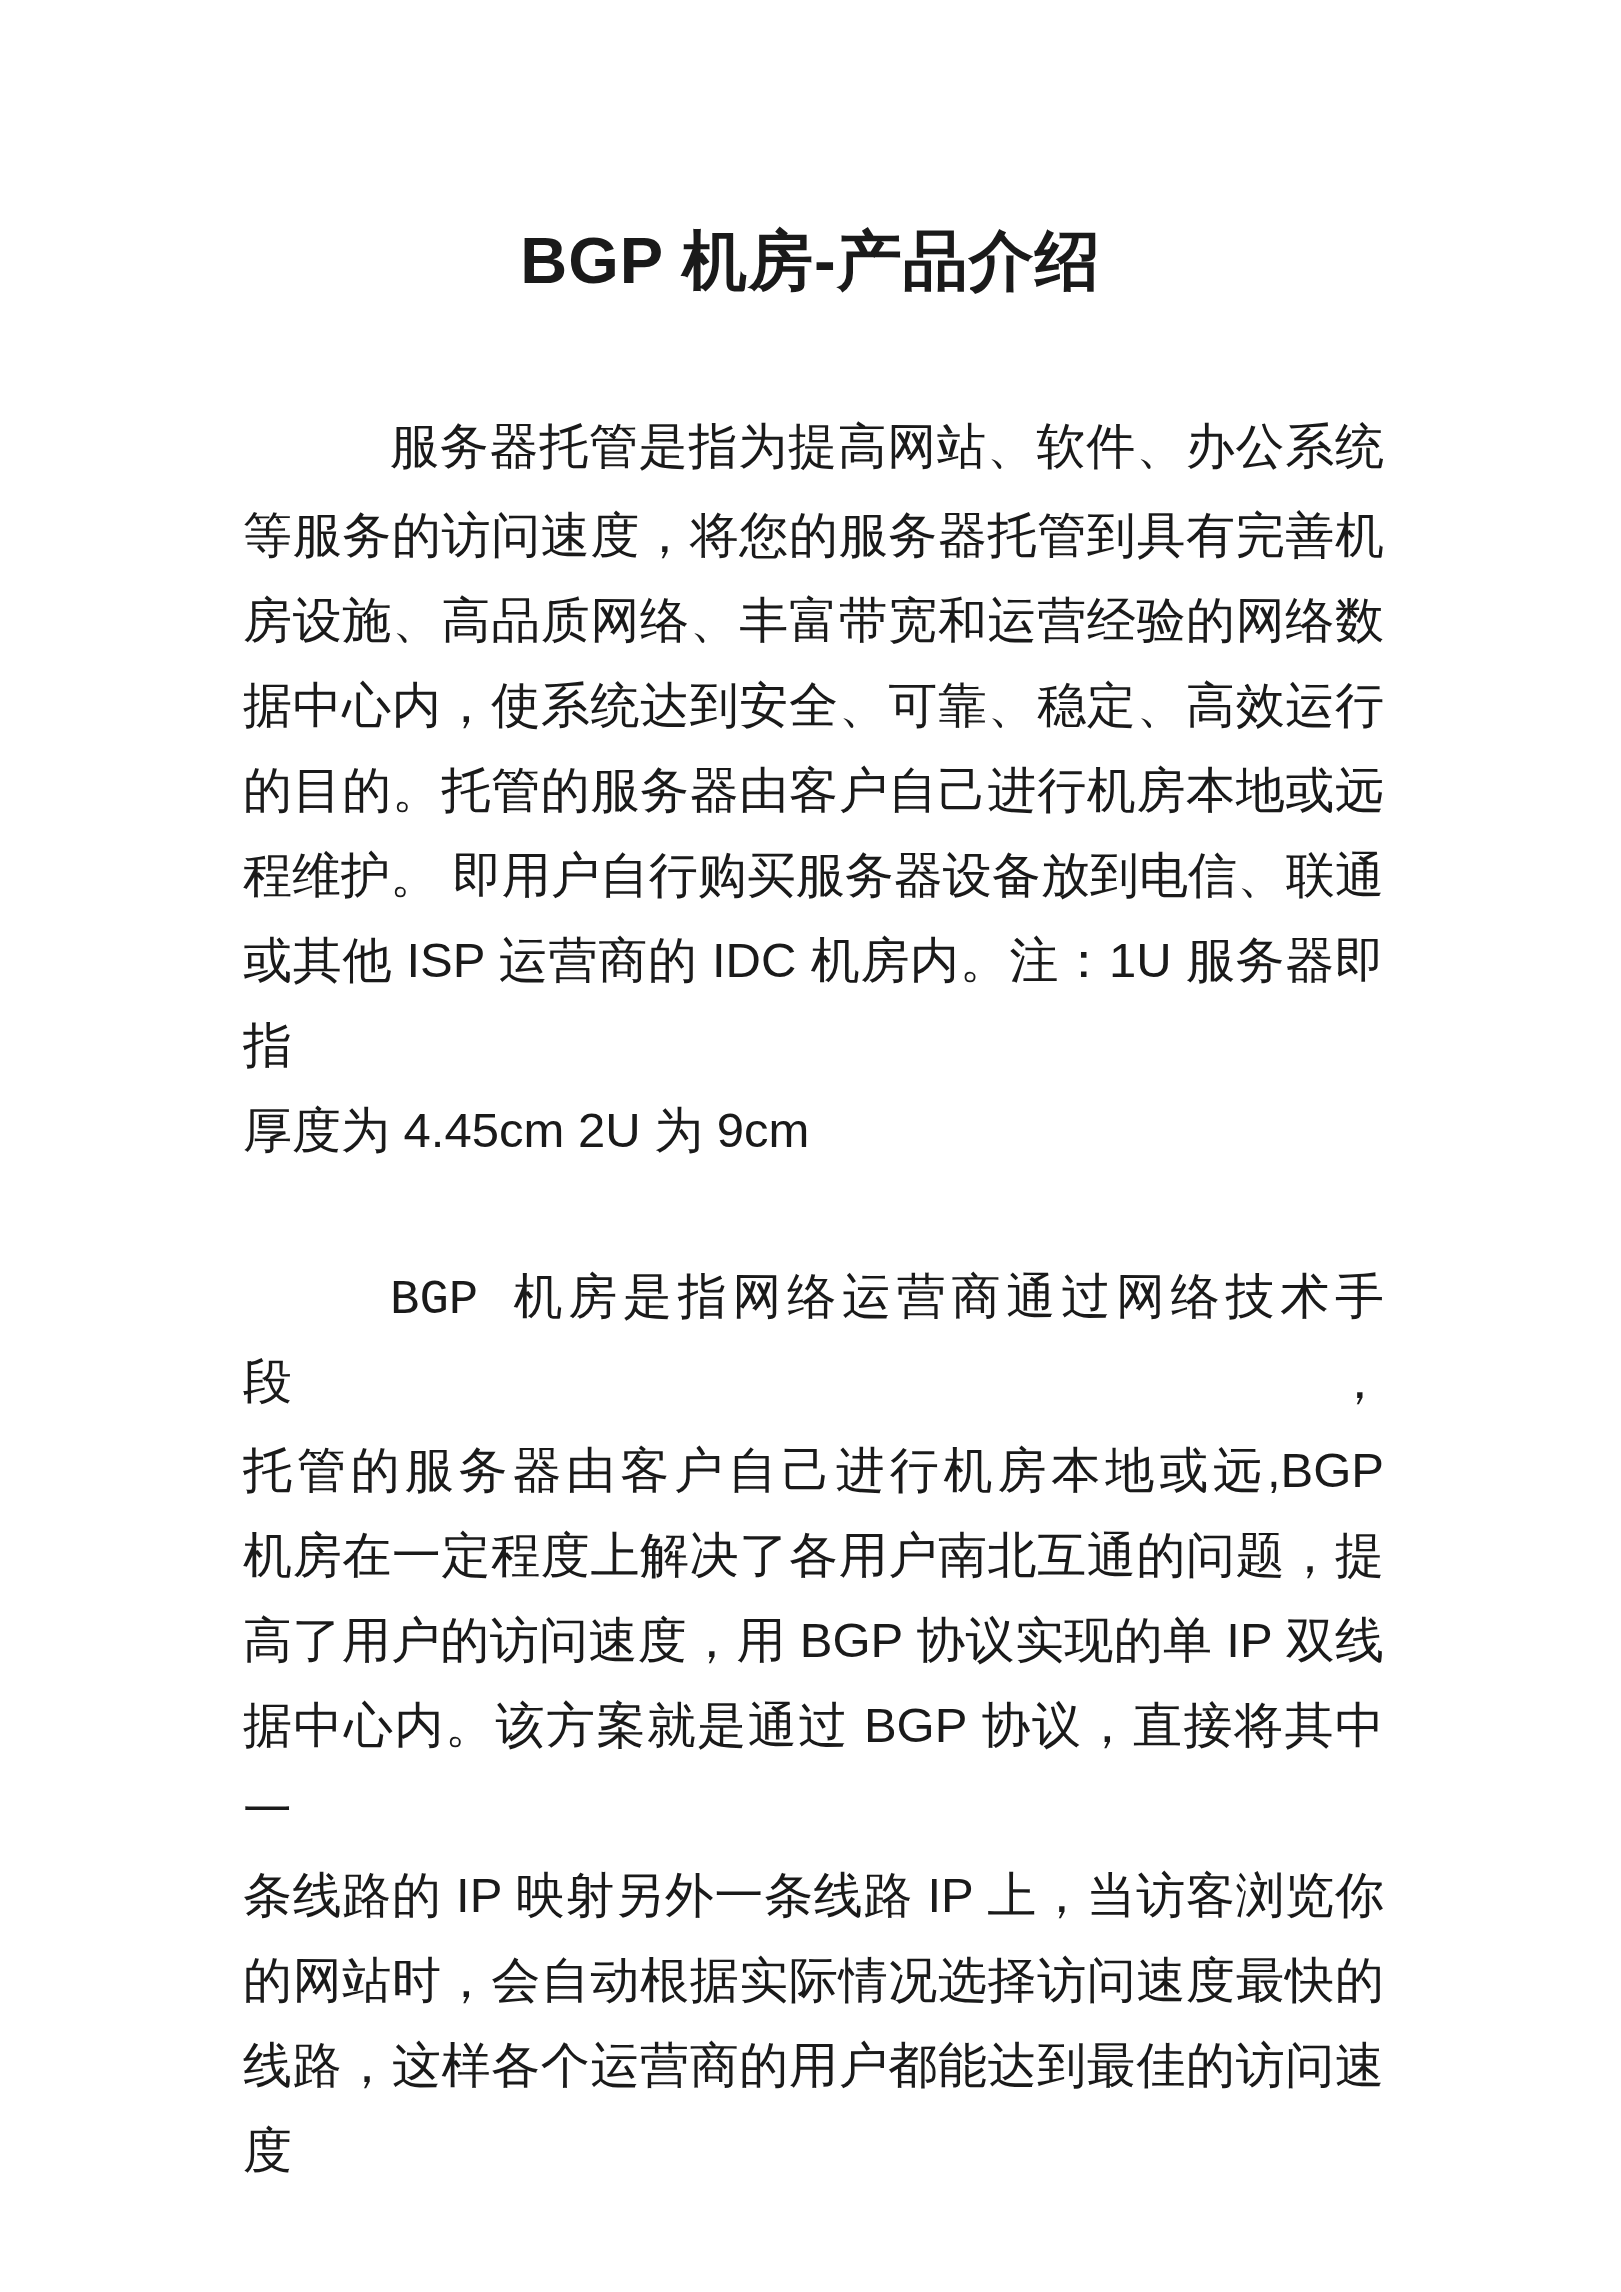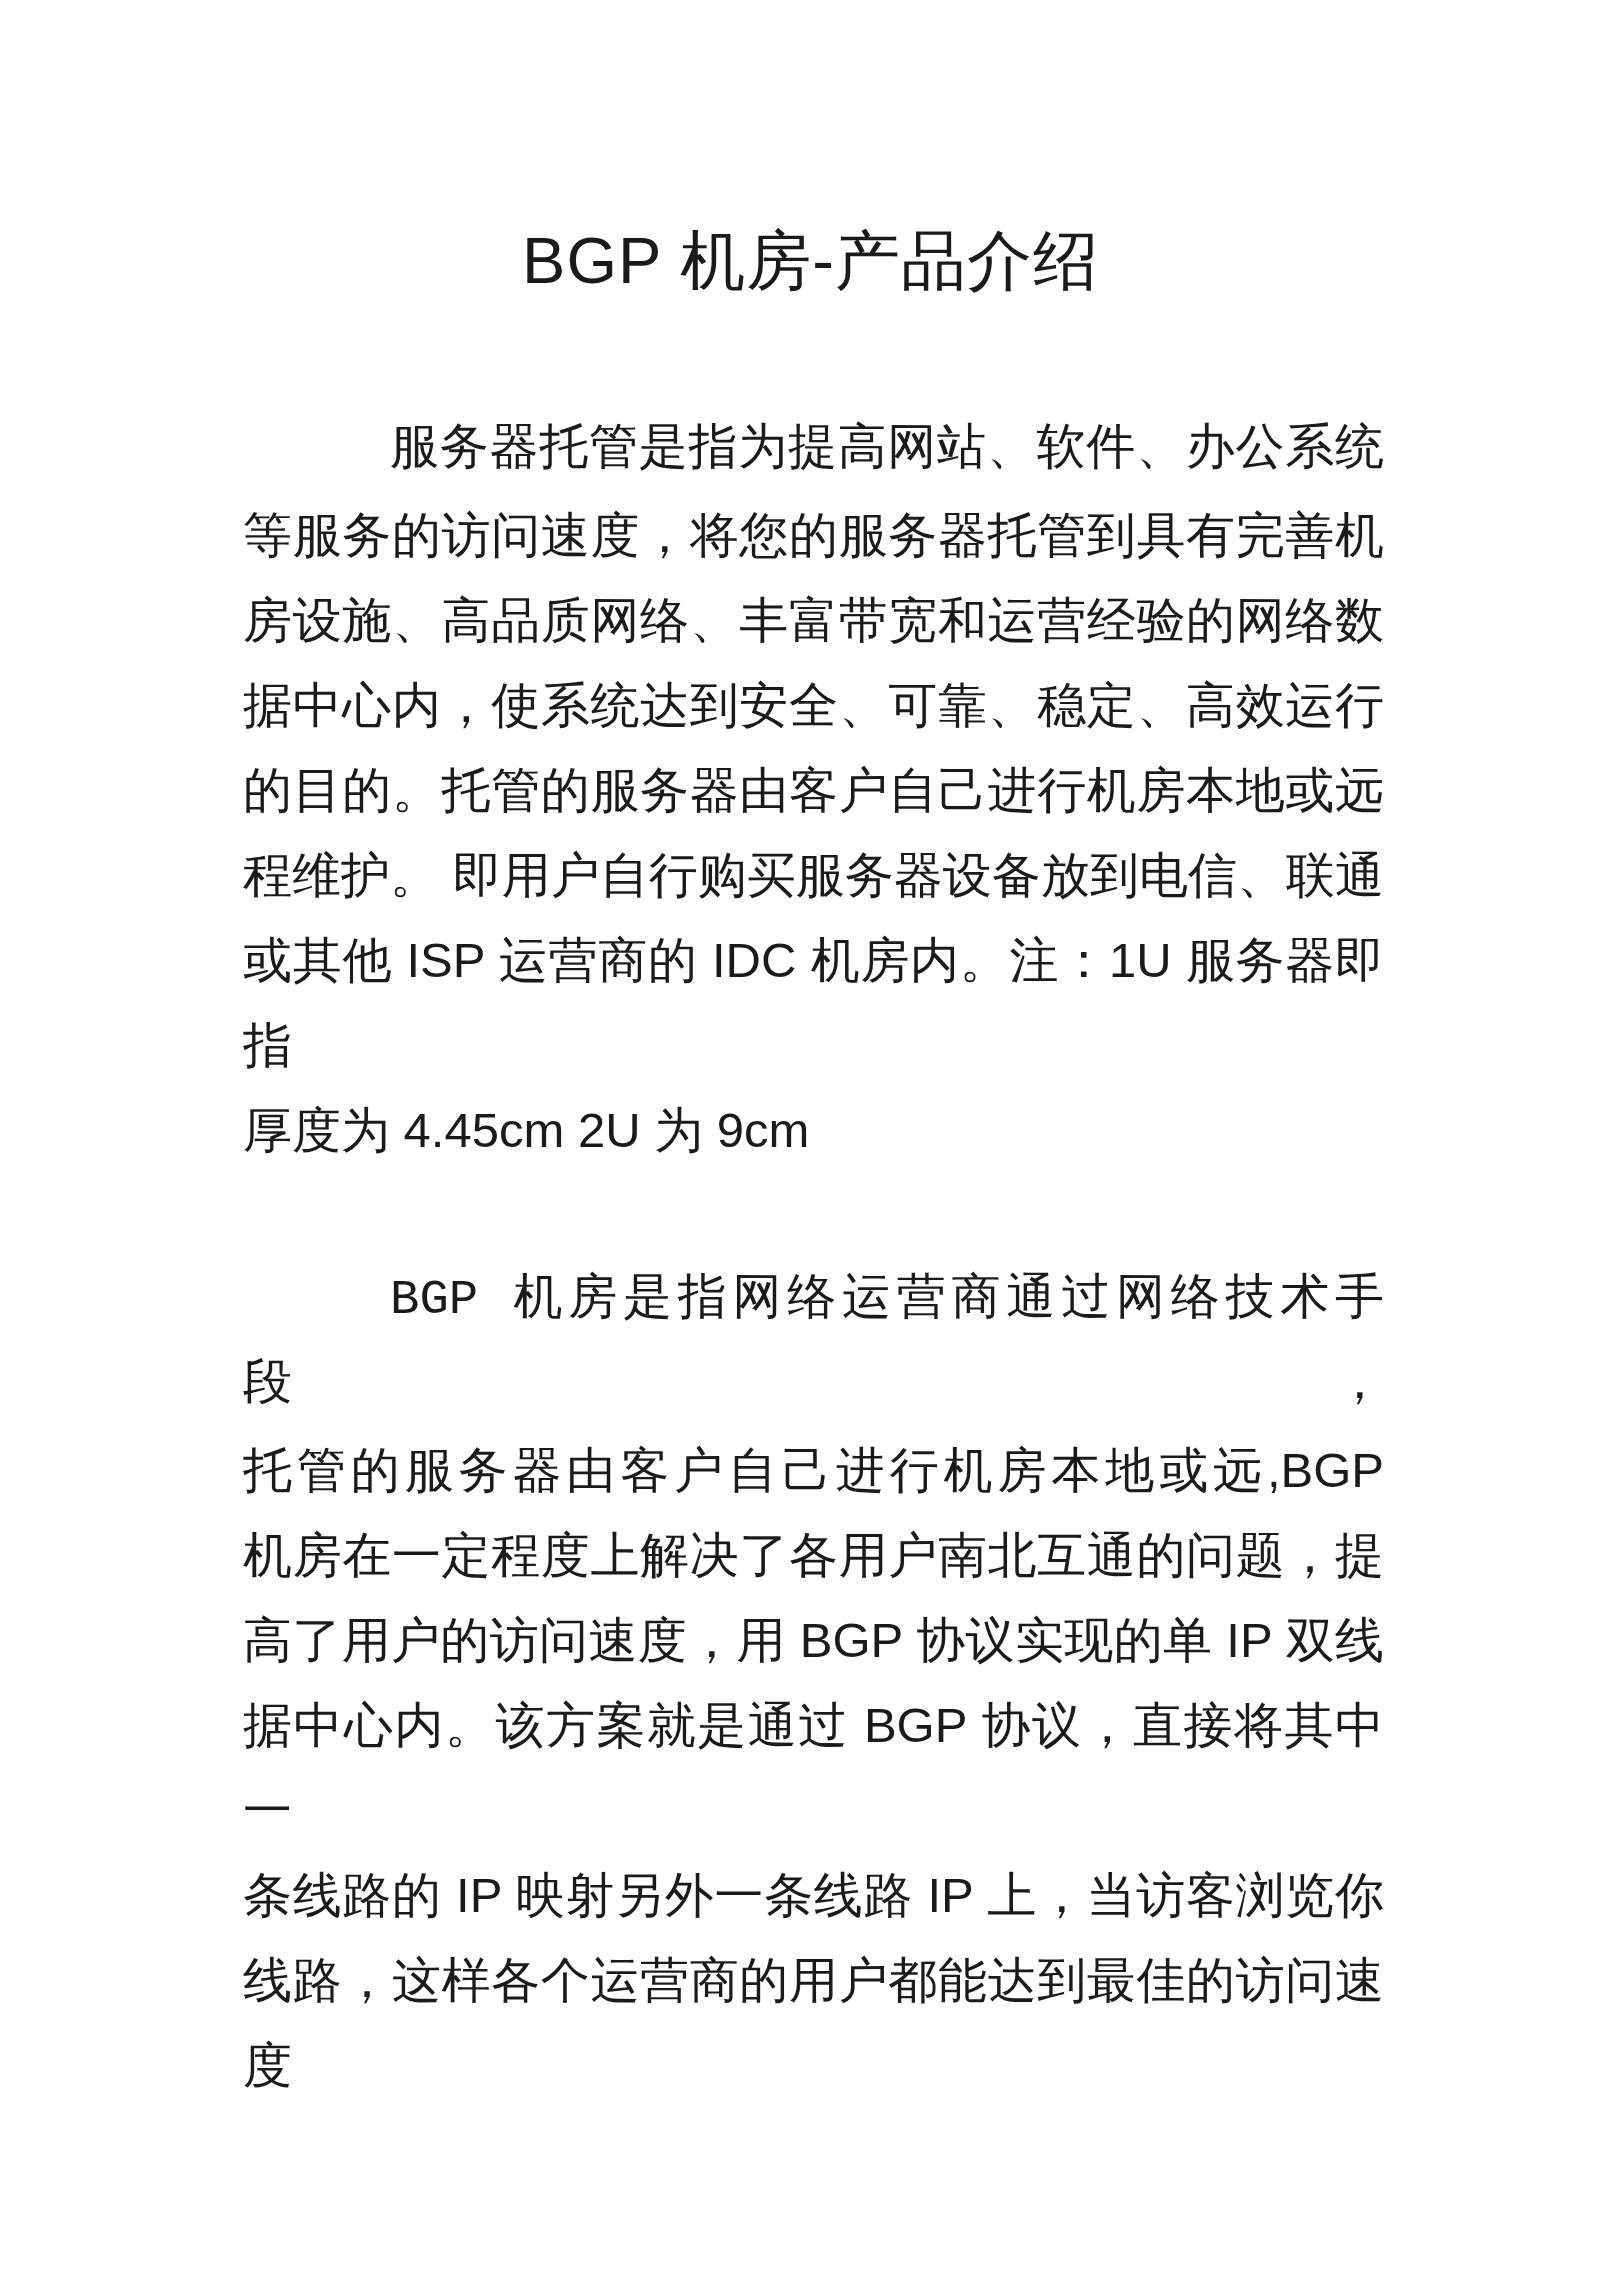--- a/index.html
+++ b/index.html
@@ -15,21 +15,21 @@
     color: #1a1a1a;
     font-family: "Liberation Sans", sans-serif;
     font-weight: 300;
     overflow: hidden;
     box-sizing: border-box;
   }
   .doc-title {
     margin: 0;
     padding-top: 222px;
     font-size: 65px;
-    font-weight: 400;
+    font-weight: 700;
     line-height: 78px;
     text-align: center;
     letter-spacing: 1px;
   }
   .doc-content {
     margin-top: 108px;
     margin-left: 243px;
     width: 1141px;
     font-size: 49px;
     line-height: 85px;
@@ -66,18 +66,19 @@
         <div class="line">或其他 ISP 运营商的 IDC 机房内。注：1U 服务器即指</div>
         <div class="line last">厚度为 4.45cm 2U 为 9cm</div>
       </div>
       <div class="para">
         <div class="line first">BGP 机房是指网络运营商通过网络技术手段，</div>
         <div class="line">托管的服务器由客户自己进行机房本地或远,BGP</div>
         <div class="line">机房在一定程度上解决了各用户南北互通的问题，提</div>
         <div class="line">高了用户的访问速度，用 BGP 协议实现的单 IP 双线</div>
         <div class="line">据中心内。该方案就是通过 BGP 协议，直接将其中一</div>
         <div class="line">条线路的 IP 映射另外一条线路 IP 上，当访客浏览你</div>
+        <div class="line">的网站时，会自动根据实际情况选择访问速度最快的</div>
         <div class="line">线路，这样各个运营商的用户都能达到最佳的访问速</div>
         <div class="line last">度</div>
       </div>
     </div>
 </div>
 
 
 </body></html>

